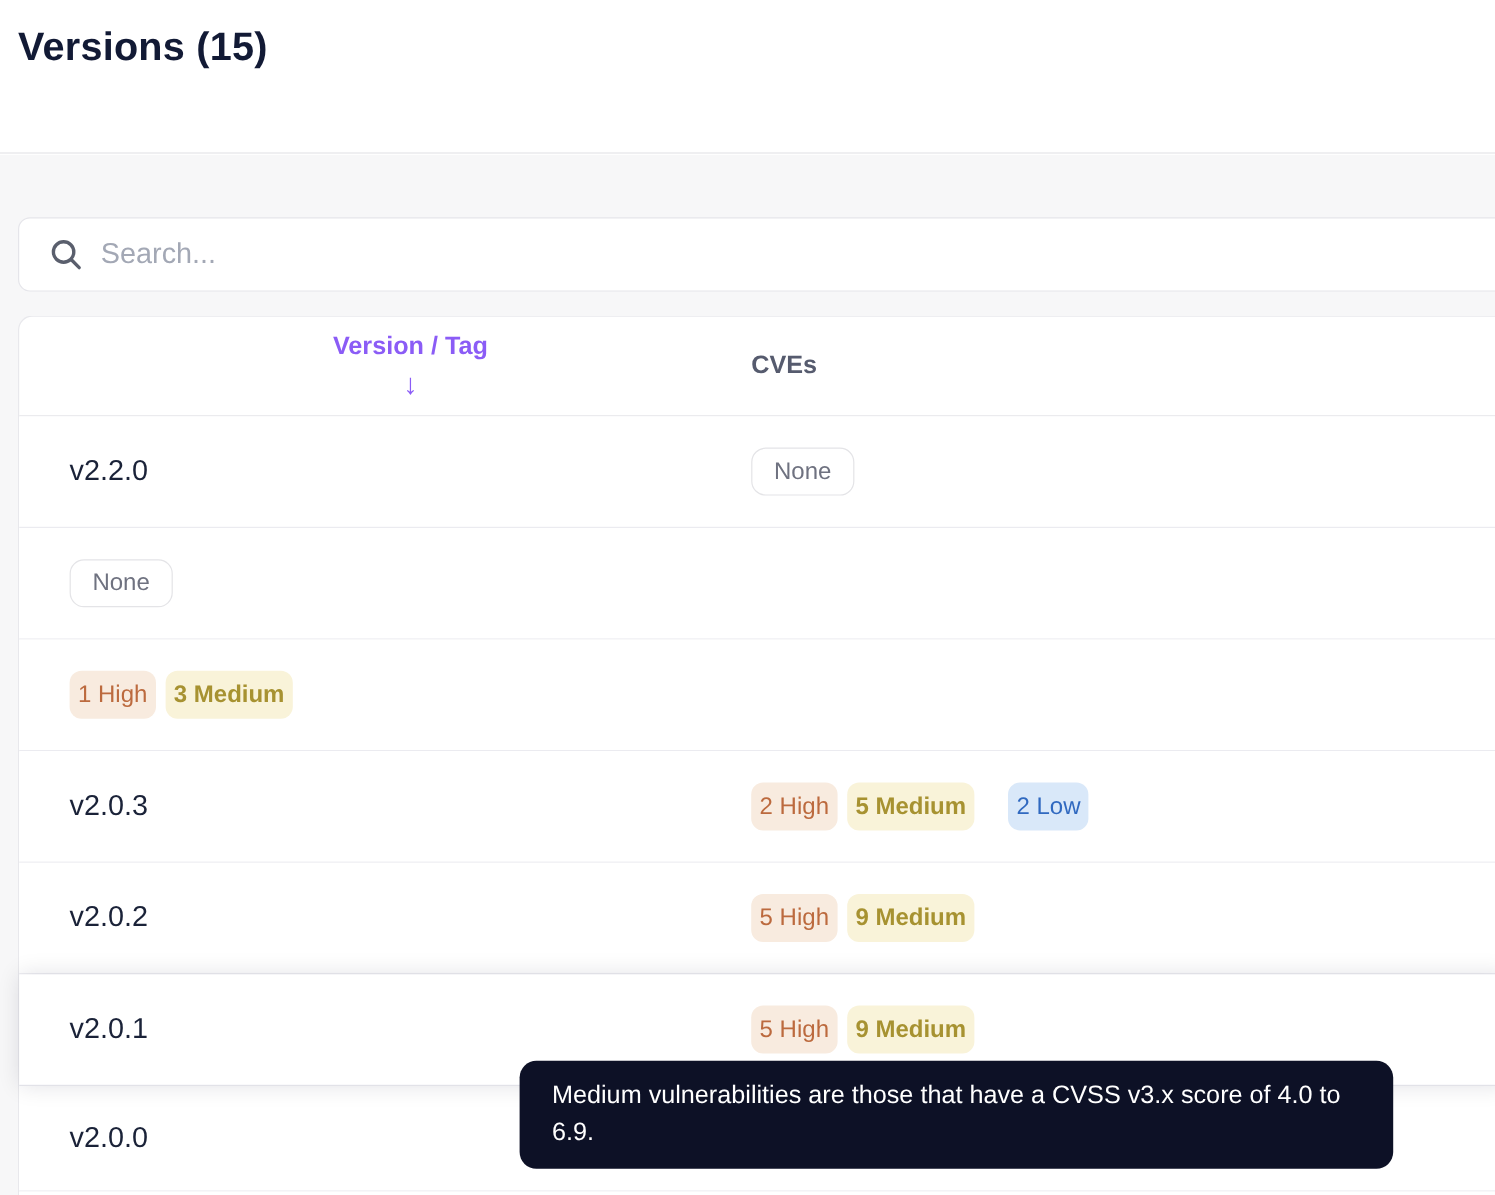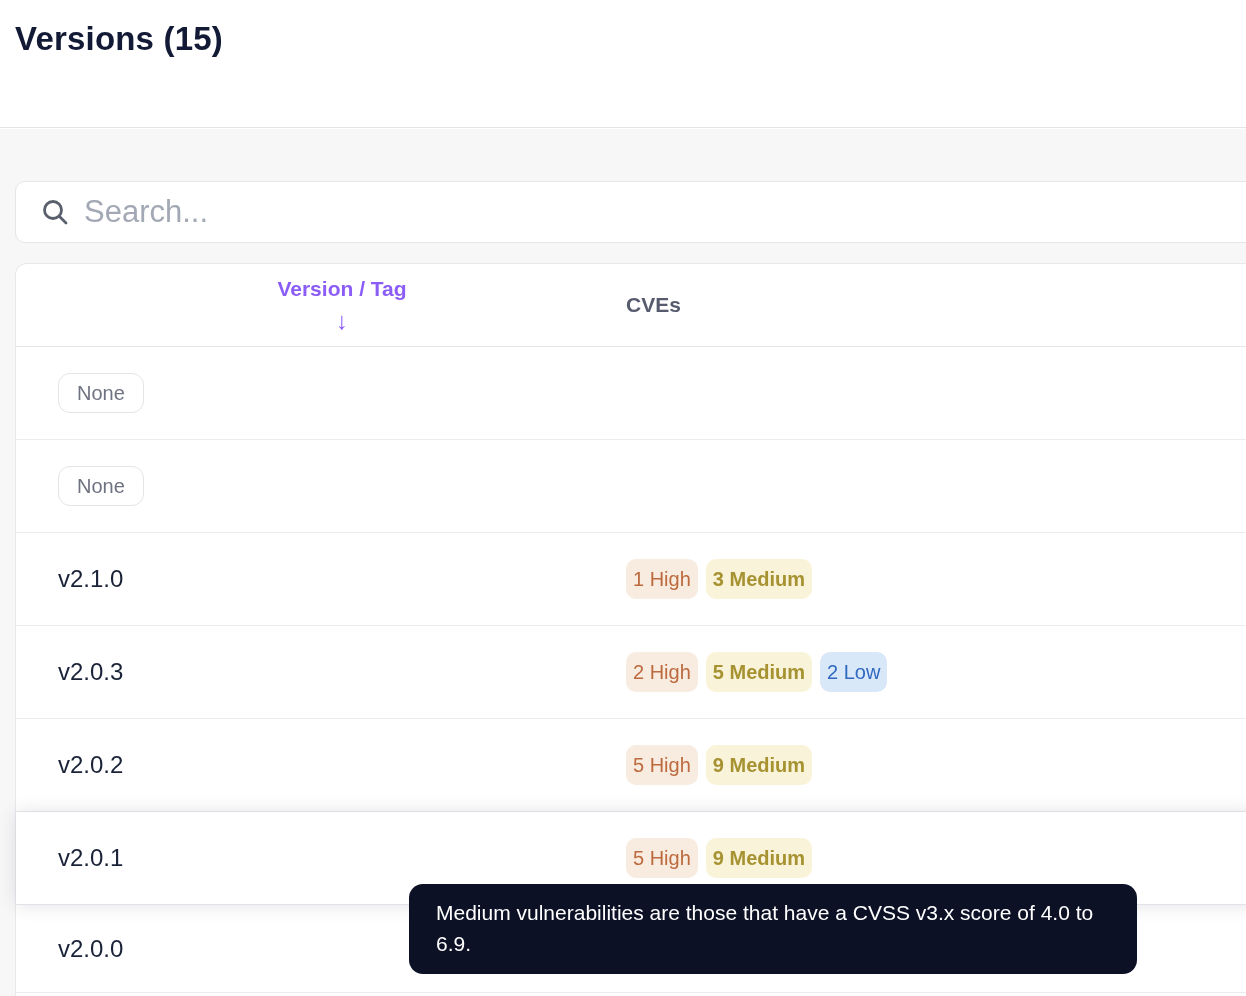--- a/index.html
+++ b/index.html
@@ -27,21 +27,21 @@
 
   
   .search-box{
     margin:52px 0 0 15px;width:calc(100% - 3px);height:62px;
     background:#ffffff;border:1px solid #e5e5ea;border-radius:10px;
     display:flex;align-items:center;padding:0 10px 0 24px;
   }
   .search-icon{width:30px;height:30px;flex:0 0 auto;margin-right:14px;display:block;}
   .search-input{
     flex:1;border:none;outline:none;background:transparent;
-    font-family:inherit;font-size:31px;color:#701a75;
+    font-family:inherit;font-size:24px;color:#701a75;
   }
   .search-input::placeholder{color:#a3a8b5;}
 
   
   .card{
     margin:20px 0 0 15px;width:calc(100% - 3px);
     background:#ffffff;border:1px solid #e8e8ec;border-bottom:none;
     border-radius:12px 12px 0 0;min-height:740px;
   }
   .thead{
@@ -64,26 +64,26 @@
   .cell-version{font-size:24px;color:var(--row-text);}
   .cell-cves{display:flex;align-items:center;gap:8px;}
 
   .badge{
     display:inline-flex;align-items:center;justify-content:center;
     height:40px;padding:0 7px;border-radius:10px;
     font-size:20px;font-weight:500;white-space:nowrap;
   }
   .badge-high{background:var(--high-bg);color:var(--high-text);}
   .badge-medium{background:var(--medium-bg);color:var(--medium-text);font-weight:bold;}
-  .badge-low{background:var(--low-bg);color:var(--low-text);}
+  .badge-low{background:var(--low-bg);color:var(--low-text);margin-left:20px;}
   .badge-none{background:#ffffff;border:1.5px solid var(--none-border);color:var(--none-text);border-radius:12px;padding:0 18px;}
 
   
   .tooltip{
-    position:absolute;left:409px;top:884px;width:728px;z-index:20;
+    position:absolute;left:433px;top:884px;width:728px;z-index:20;
     background:var(--tooltip-bg);color:#ffffff;border-radius:14px;
     padding:13px 27px 15px 27px;font-size:21px;line-height:31px;
   }
 </style>
 </head>
 <body>
 
 <div class="page">
 
   <div class="topbar">
@@ -103,31 +103,31 @@
     <div class="card">
       <div class="thead">
         <div class="th th-version">
           <span>Version / Tag</span>
           <span class="sort-arrow">↓</span>
         </div>
         <div class="th th-cves">CVEs</div>
       </div>
       <div>
           <div class="trow">
+            <div class="cell-version">v2.2.0</div>
             <div class="cell-cves">
               <span class="badge badge-none">None</span>
             </div>
           </div>
           <div class="trow">
             <div class="cell-cves">
               <span class="badge badge-none">None</span>
             </div>
           </div>
           <div class="trow">
-            <div class="cell-version">v2.1.0</div>
             <div class="cell-cves">
               <span class="badge badge-high">1 High</span>
               <span class="badge badge-medium">3 Medium</span>
             </div>
           </div>
           <div class="trow">
             <div class="cell-version">v2.0.3</div>
             <div class="cell-cves">
               <span class="badge badge-high">2 High</span>
               <span class="badge badge-medium">5 Medium</span>

